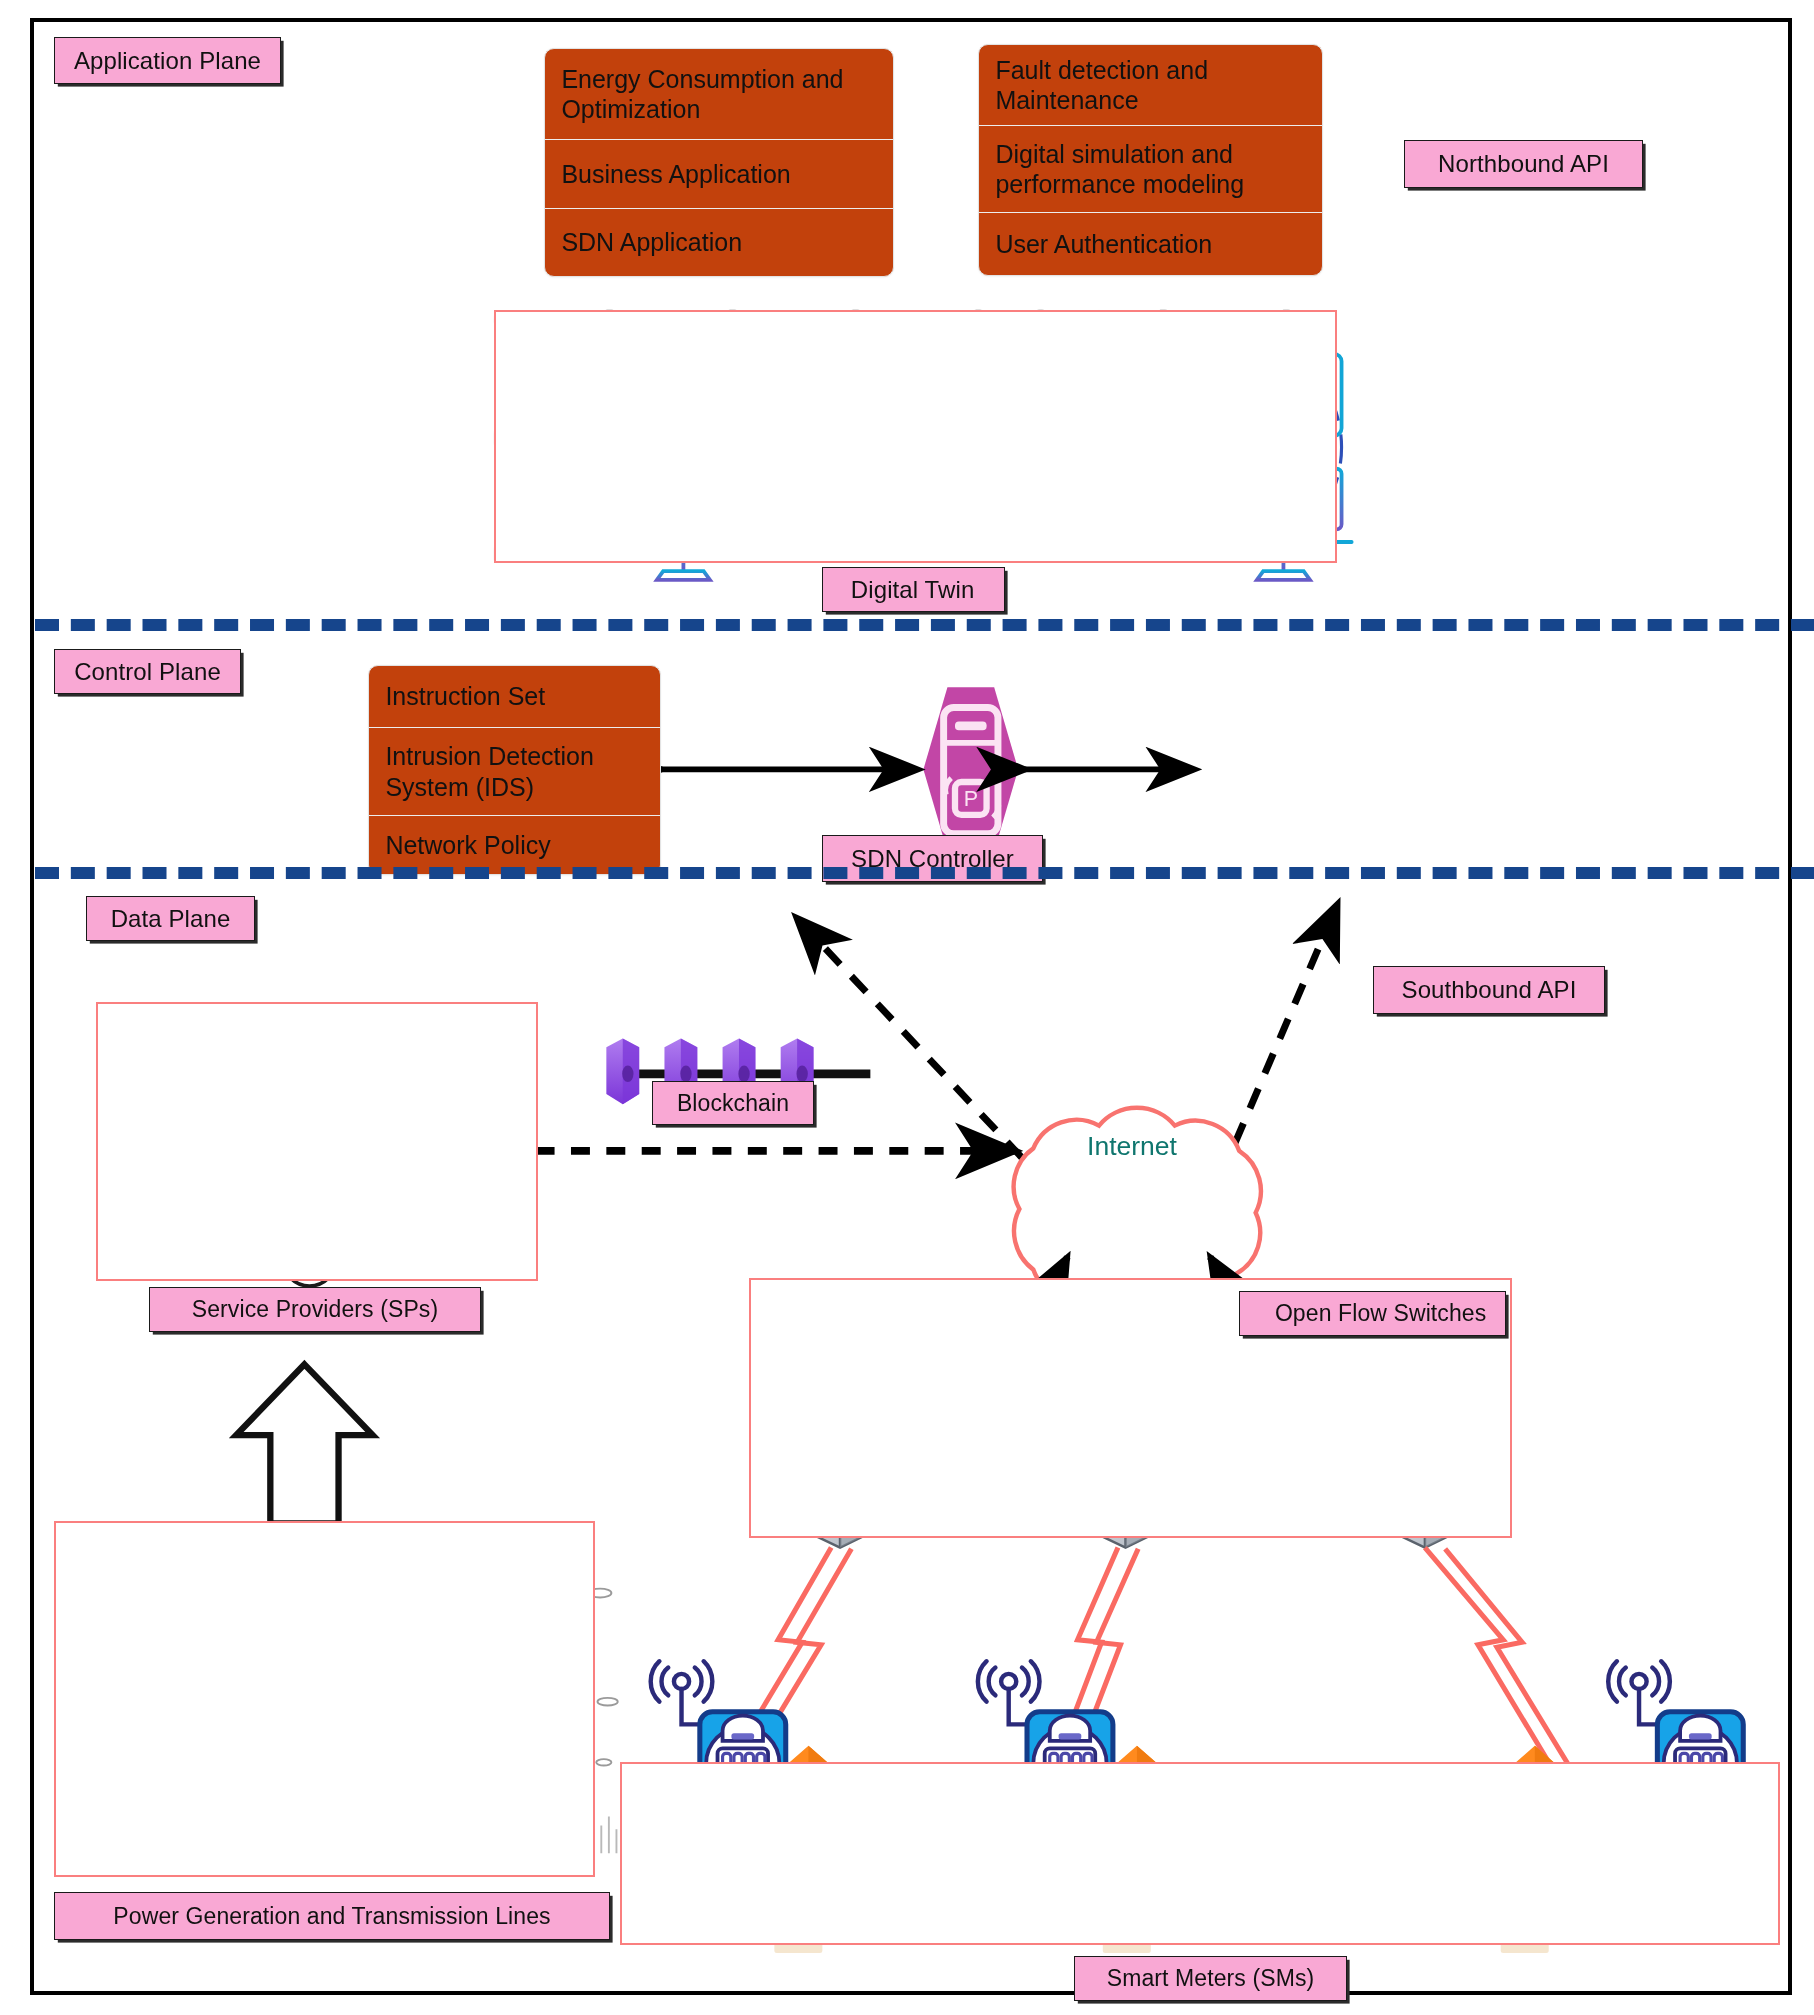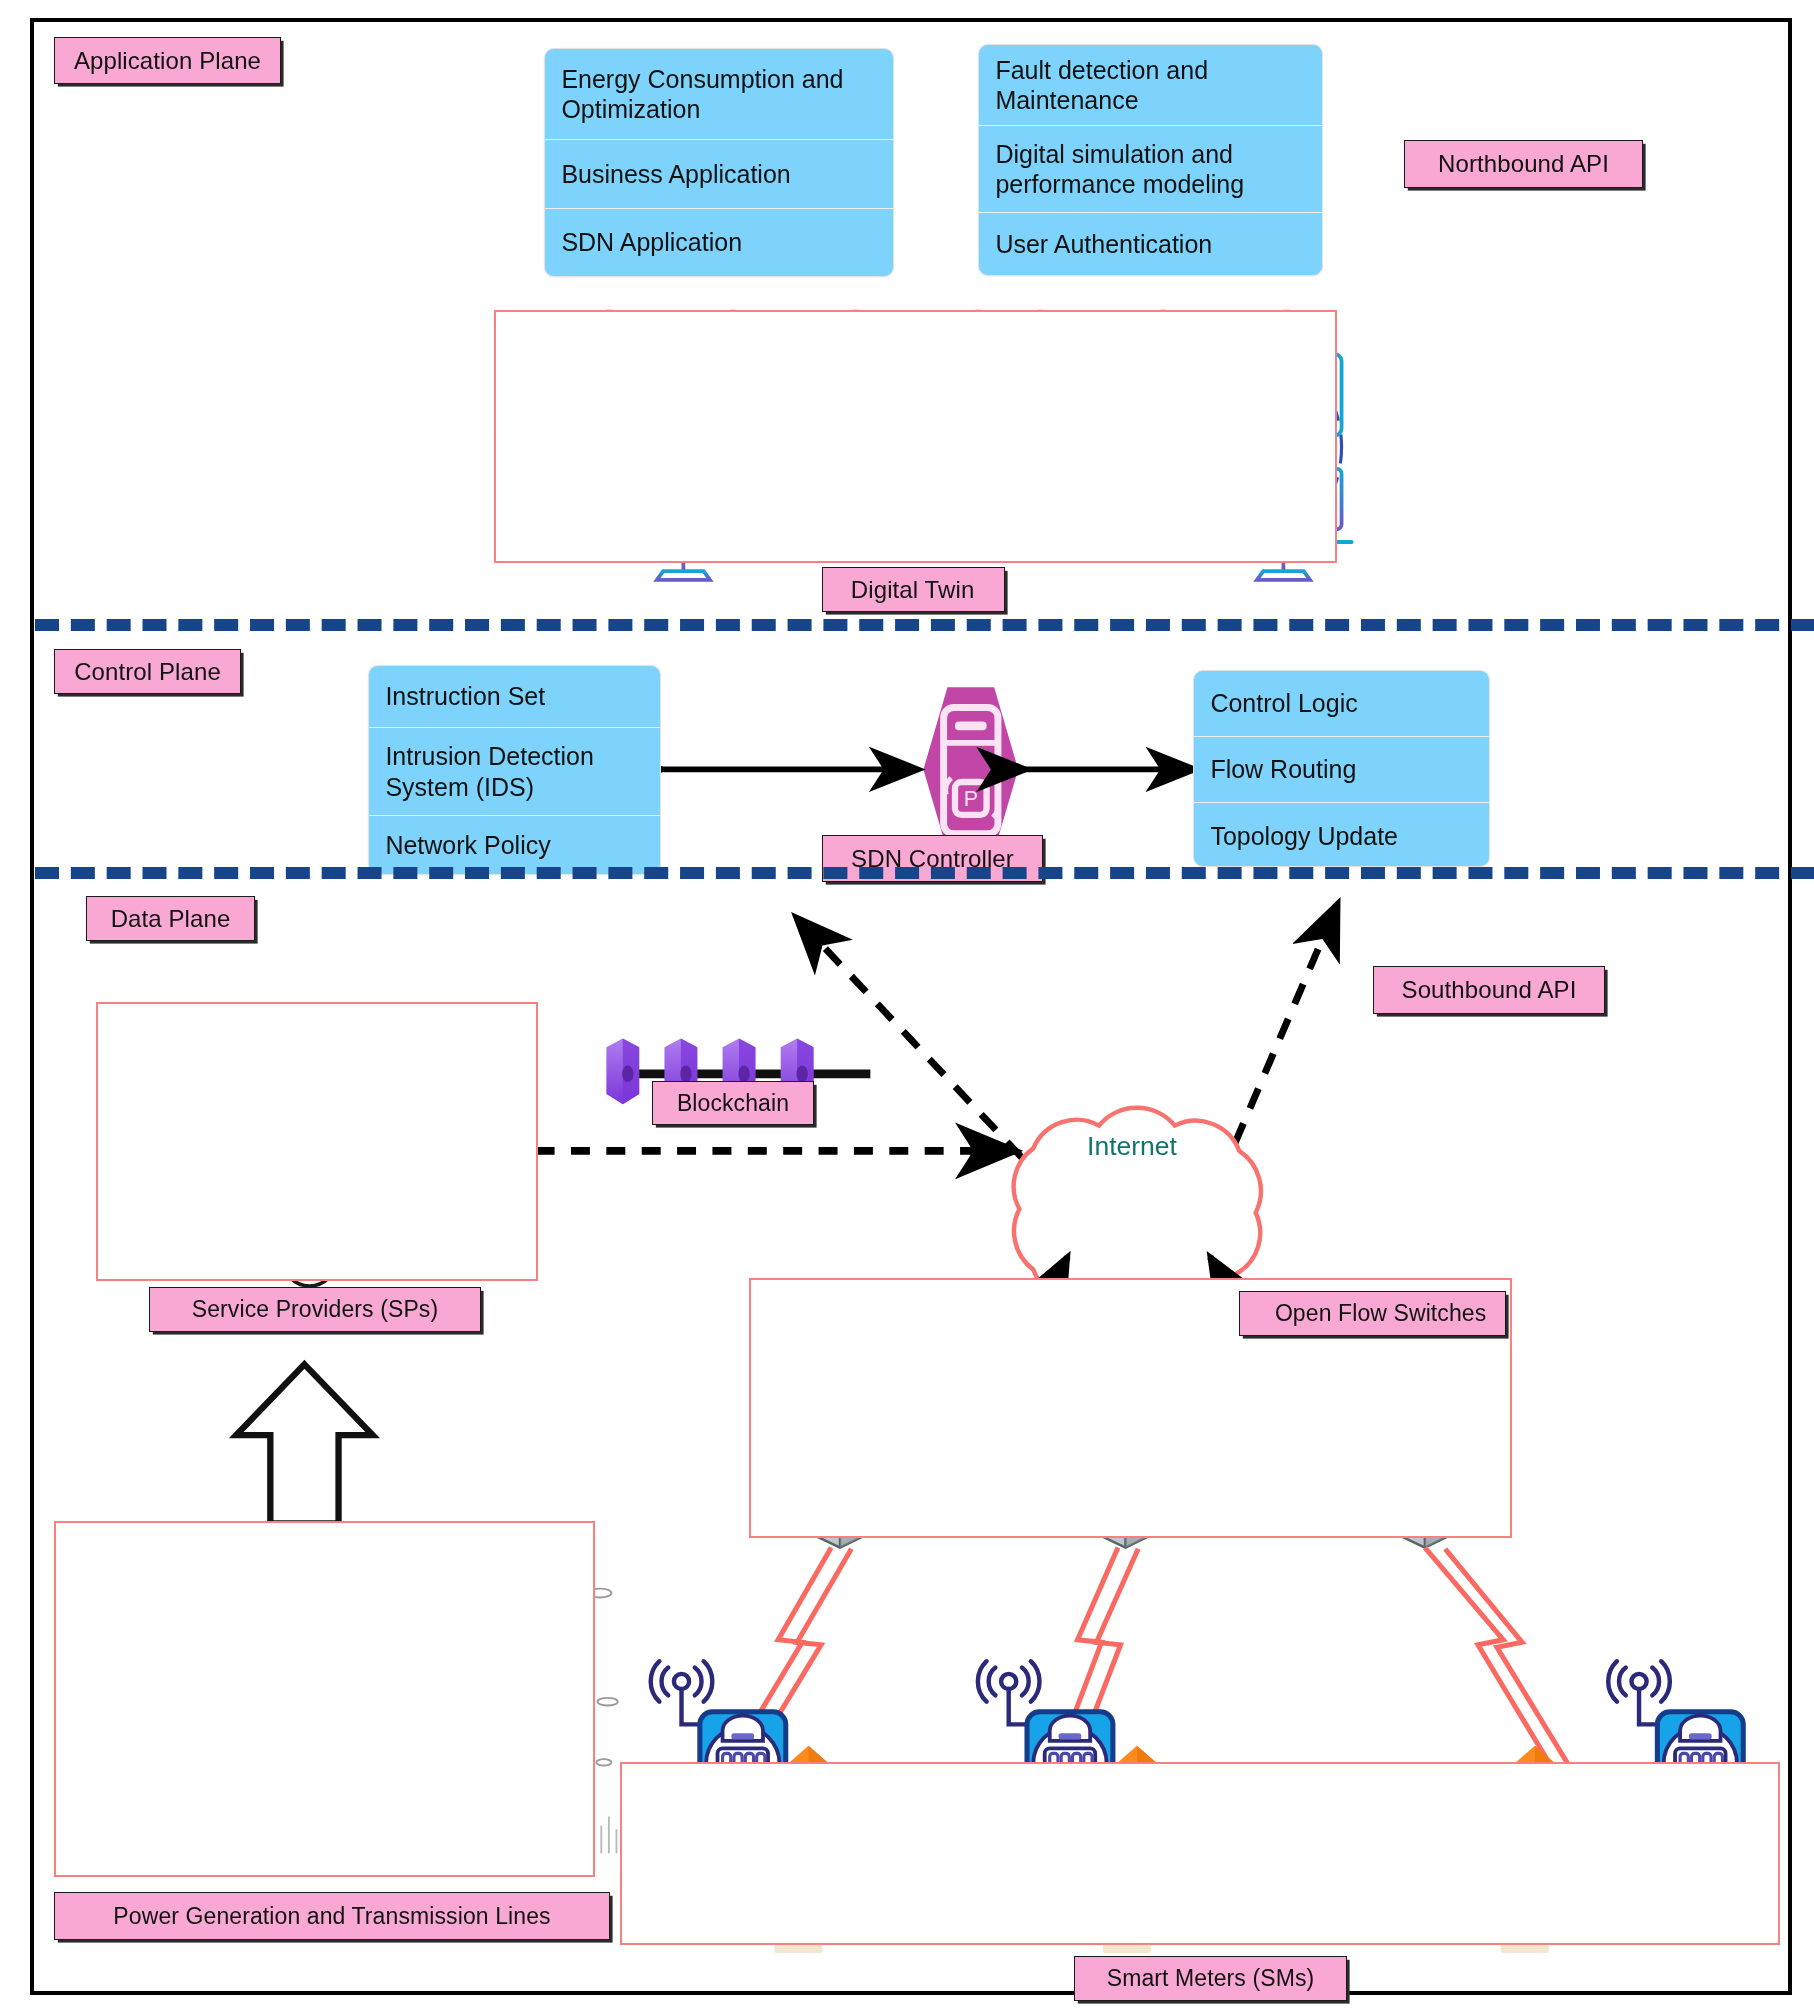--- a/index.html
+++ b/index.html
@@ -12,21 +12,21 @@
                border:4.4px solid #000;box-sizing:border-box;}
 
   
   .chip{position:absolute;background:#f9a8d4;border:1.9px solid #1a1a1a;
         box-shadow:3.2px 3.2px 0 -0.6px #2b2b2b;display:flex;align-items:center;
         justify-content:center;color:#111;font-size:24px;letter-spacing:0.1px;
         white-space:nowrap;padding:2.5px 8.8px;box-sizing:border-box;}
   .chip.sm{font-size:23px;}
 
   
-  .stack{position:absolute;background:#7dd3fc;border:1.3px solid #e3e3e3;border-radius:10px;
+  .stack{position:absolute;background:#c2410c;border:1.3px solid #e3e3e3;border-radius:10px;
          box-sizing:border-box;overflow:hidden;box-shadow:0 0.6px 1.9px rgba(0,0,0,.05);}
   .stack .row{display:flex;align-items:center;padding:0 16.4px;box-sizing:border-box;
               border-bottom:1.3px solid #ededed;color:#111;font-size:25px;line-height:1.22;}
   .stack .row:last-child{border-bottom:none;}
 
   
   .redbox{position:absolute;border:2.5px solid #fa7f7f;box-sizing:border-box;background:#fff;}
 
   
   .sep{position:absolute;height:0;border-top:12px dashed #16458c;left:35px;width:1780px;}
@@ -517,25 +517,20 @@
   <div class="sep" style="top:619px;"></div>
 
   <div class="chip" style="left:54px;top:649px;width:187px;height:45px;">Control Plane</div>
 
   <div class="stack" style="left:368px;top:665px;width:293px;height:210px;">
     <div class="row" style="height:62px;">Instruction Set</div>
     <div class="row" style="height:88px;">Intrusion Detection System (IDS)</div>
     <div class="row" style="height:59px;">Network Policy</div>
   </div>
 
-  <div class="stack" style="left:1193px;top:670px;width:297px;height:197px;">
-    <div class="row" style="height:66px;">Control Logic</div>
-    <div class="row" style="height:66px;">Flow Routing</div>
-    <div class="row" style="height:66px;">Topology Update</div>
-  </div>
 
   <div class="chip" style="left:822px;top:835px;width:221px;height:47px;">SDN Controller</div>
 
   <div class="sep" style="top:867px;"></div>
 
   <div class="chip" style="left:54px;top:896px;width:169px;height:45px;margin-left:32px;">Data Plane</div>
 
   <div class="chip" style="left:1373px;top:966px;width:232px;height:48px;">Southbound API</div>
 
   <div class="redbox" style="left:96px;top:1002px;width:442px;height:279px;"></div>

